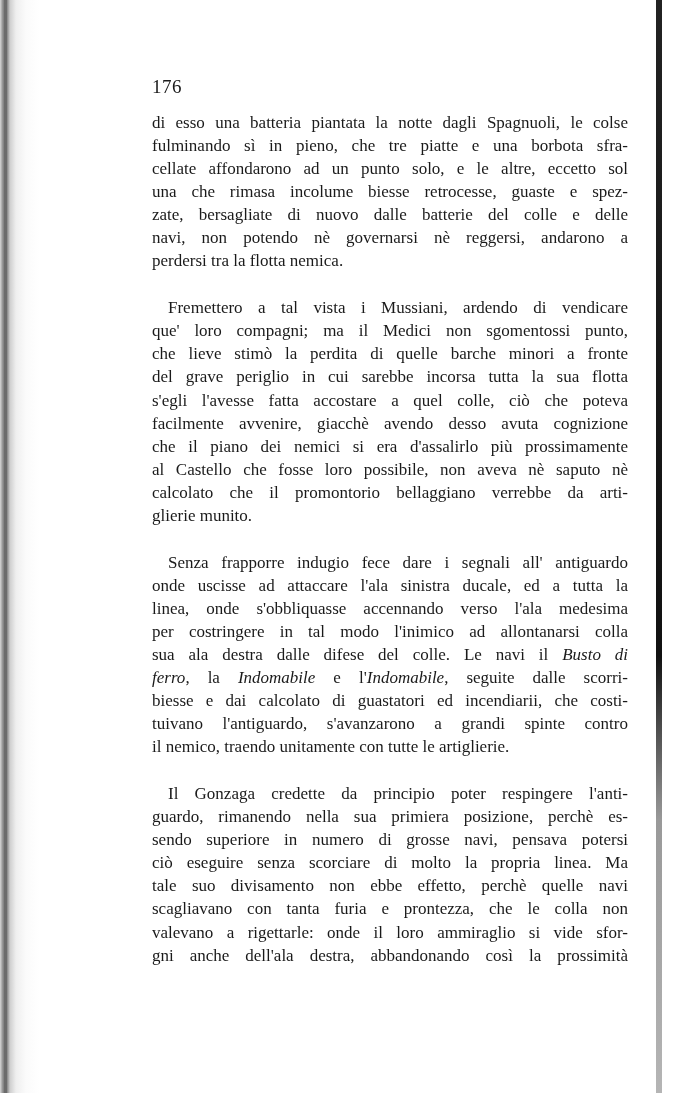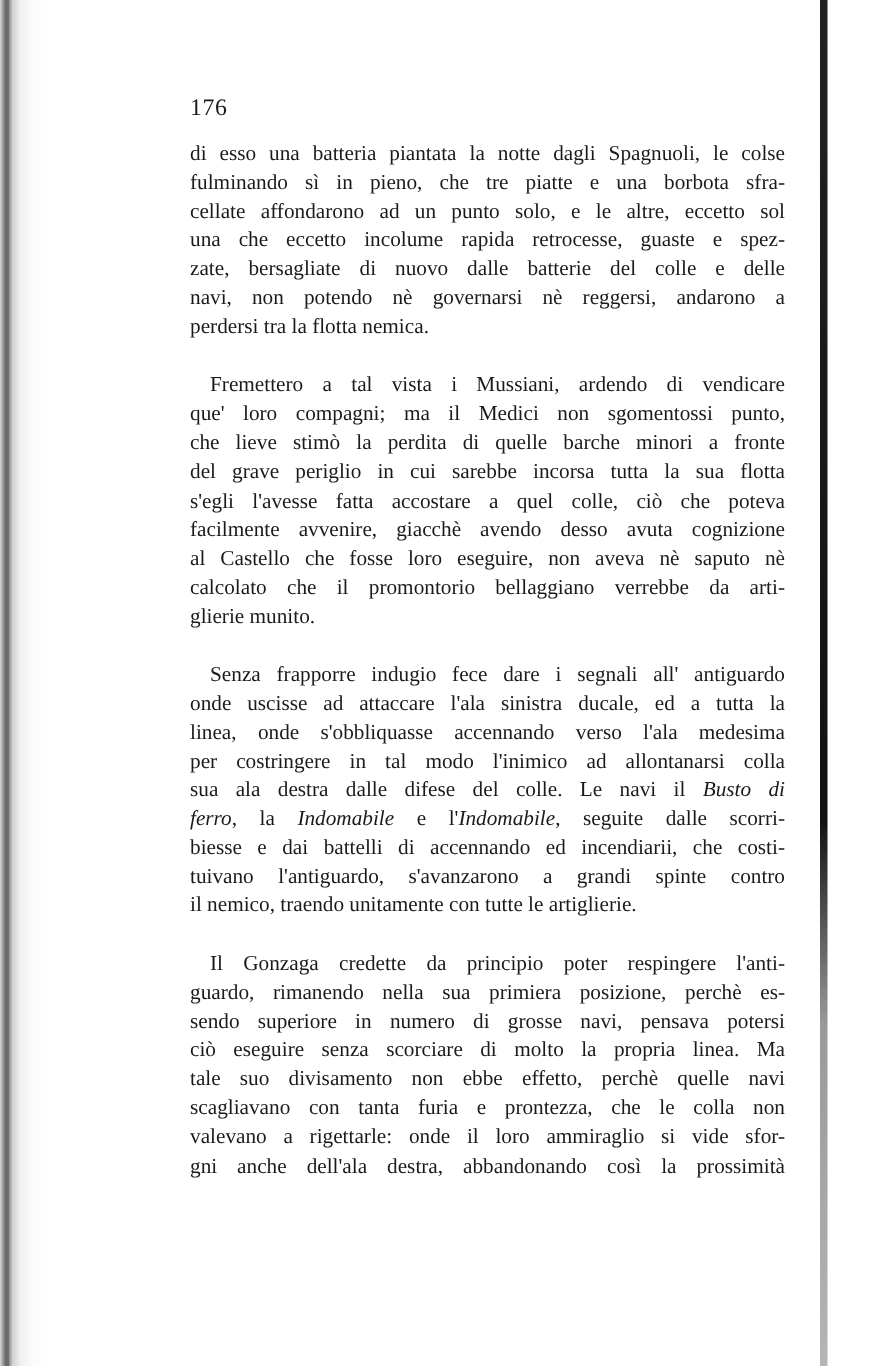--- a/index.html
+++ b/index.html
@@ -43,44 +43,45 @@
 
 <div class="page">
   <div class="left-strip"></div>
   <div class="right-strip"></div>
   <div class="page-number">176</div>
   <div class="text-block" id="text-block">
       <div>
         <span class="line">di esso una batteria piantata la notte dagli Spagnuoli, le colse</span>
         <span class="line">fulminando sì in pieno, che tre piatte e una borbota sfra-</span>
         <span class="line">cellate affondarono ad un punto solo, e le altre, eccetto sol</span>
-        <span class="line">una che eccetto incolume rapida retrocesse, guaste e spez-</span>
+        <span class="line">una che rimasa incolume biesse retrocesse, guaste e spez-</span>
         <span class="line">zate, bersagliate di nuovo dalle batterie del colle e delle</span>
         <span class="line">navi, non potendo nè governarsi nè reggersi, andarono a</span>
         <span class="line last">perdersi tra la flotta nemica.</span>
       </div>
       <div>
         <span class="line indent">Fremettero a tal vista i Mussiani, ardendo di vendicare</span>
         <span class="line">que' loro compagni; ma il Medici non sgomentossi punto,</span>
         <span class="line">che lieve stimò la perdita di quelle barche minori a fronte</span>
         <span class="line">del grave periglio in cui sarebbe incorsa tutta la sua flotta</span>
         <span class="line">s'egli l'avesse fatta accostare a quel colle, ciò che poteva</span>
         <span class="line">facilmente avvenire, giacchè avendo desso avuta cognizione</span>
-        <span class="line">al Castello che fosse loro eseguire, non aveva nè saputo nè</span>
+        <span class="line">che il piano dei nemici si era d'assalirlo più prossimamente</span>
+        <span class="line">al Castello che fosse loro possibile, non aveva nè saputo nè</span>
         <span class="line">calcolato che il promontorio bellaggiano verrebbe da arti-</span>
         <span class="line last">glierie munito.</span>
       </div>
       <div>
         <span class="line indent">Senza frapporre indugio fece dare i segnali all' antiguardo</span>
         <span class="line">onde uscisse ad attaccare l'ala sinistra ducale, ed a tutta la</span>
         <span class="line">linea, onde s'obbliquasse accennando verso l'ala medesima</span>
         <span class="line">per costringere in tal modo l'inimico ad allontanarsi colla</span>
         <span class="line">sua ala destra dalle difese del colle. Le navi il <span class="it">Busto di</span></span>
         <span class="line"><span class="it">ferro</span>, la <span class="it">Indomabile</span> e l'<span class="it">Indomabile</span>, seguite dalle scorri-</span>
-        <span class="line">biesse e dai battelli di accennando ed incendiarii, che costi-</span>
+        <span class="line">biesse e dai calcolato di guastatori ed incendiarii, che costi-</span>
         <span class="line">tuivano l'antiguardo, s'avanzarono a grandi spinte contro</span>
         <span class="line last">il nemico, traendo unitamente con tutte le artiglierie.</span>
       </div>
       <div>
         <span class="line indent">Il Gonzaga credette da principio poter respingere l'anti-</span>
         <span class="line">guardo, rimanendo nella sua primiera posizione, perchè es-</span>
         <span class="line">sendo superiore in numero di grosse navi, pensava potersi</span>
         <span class="line">ciò eseguire senza scorciare di molto la propria linea. Ma</span>
         <span class="line">tale suo divisamento non ebbe effetto, perchè quelle navi</span>
         <span class="line">scagliavano con tanta furia e prontezza, che le colla non</span>

